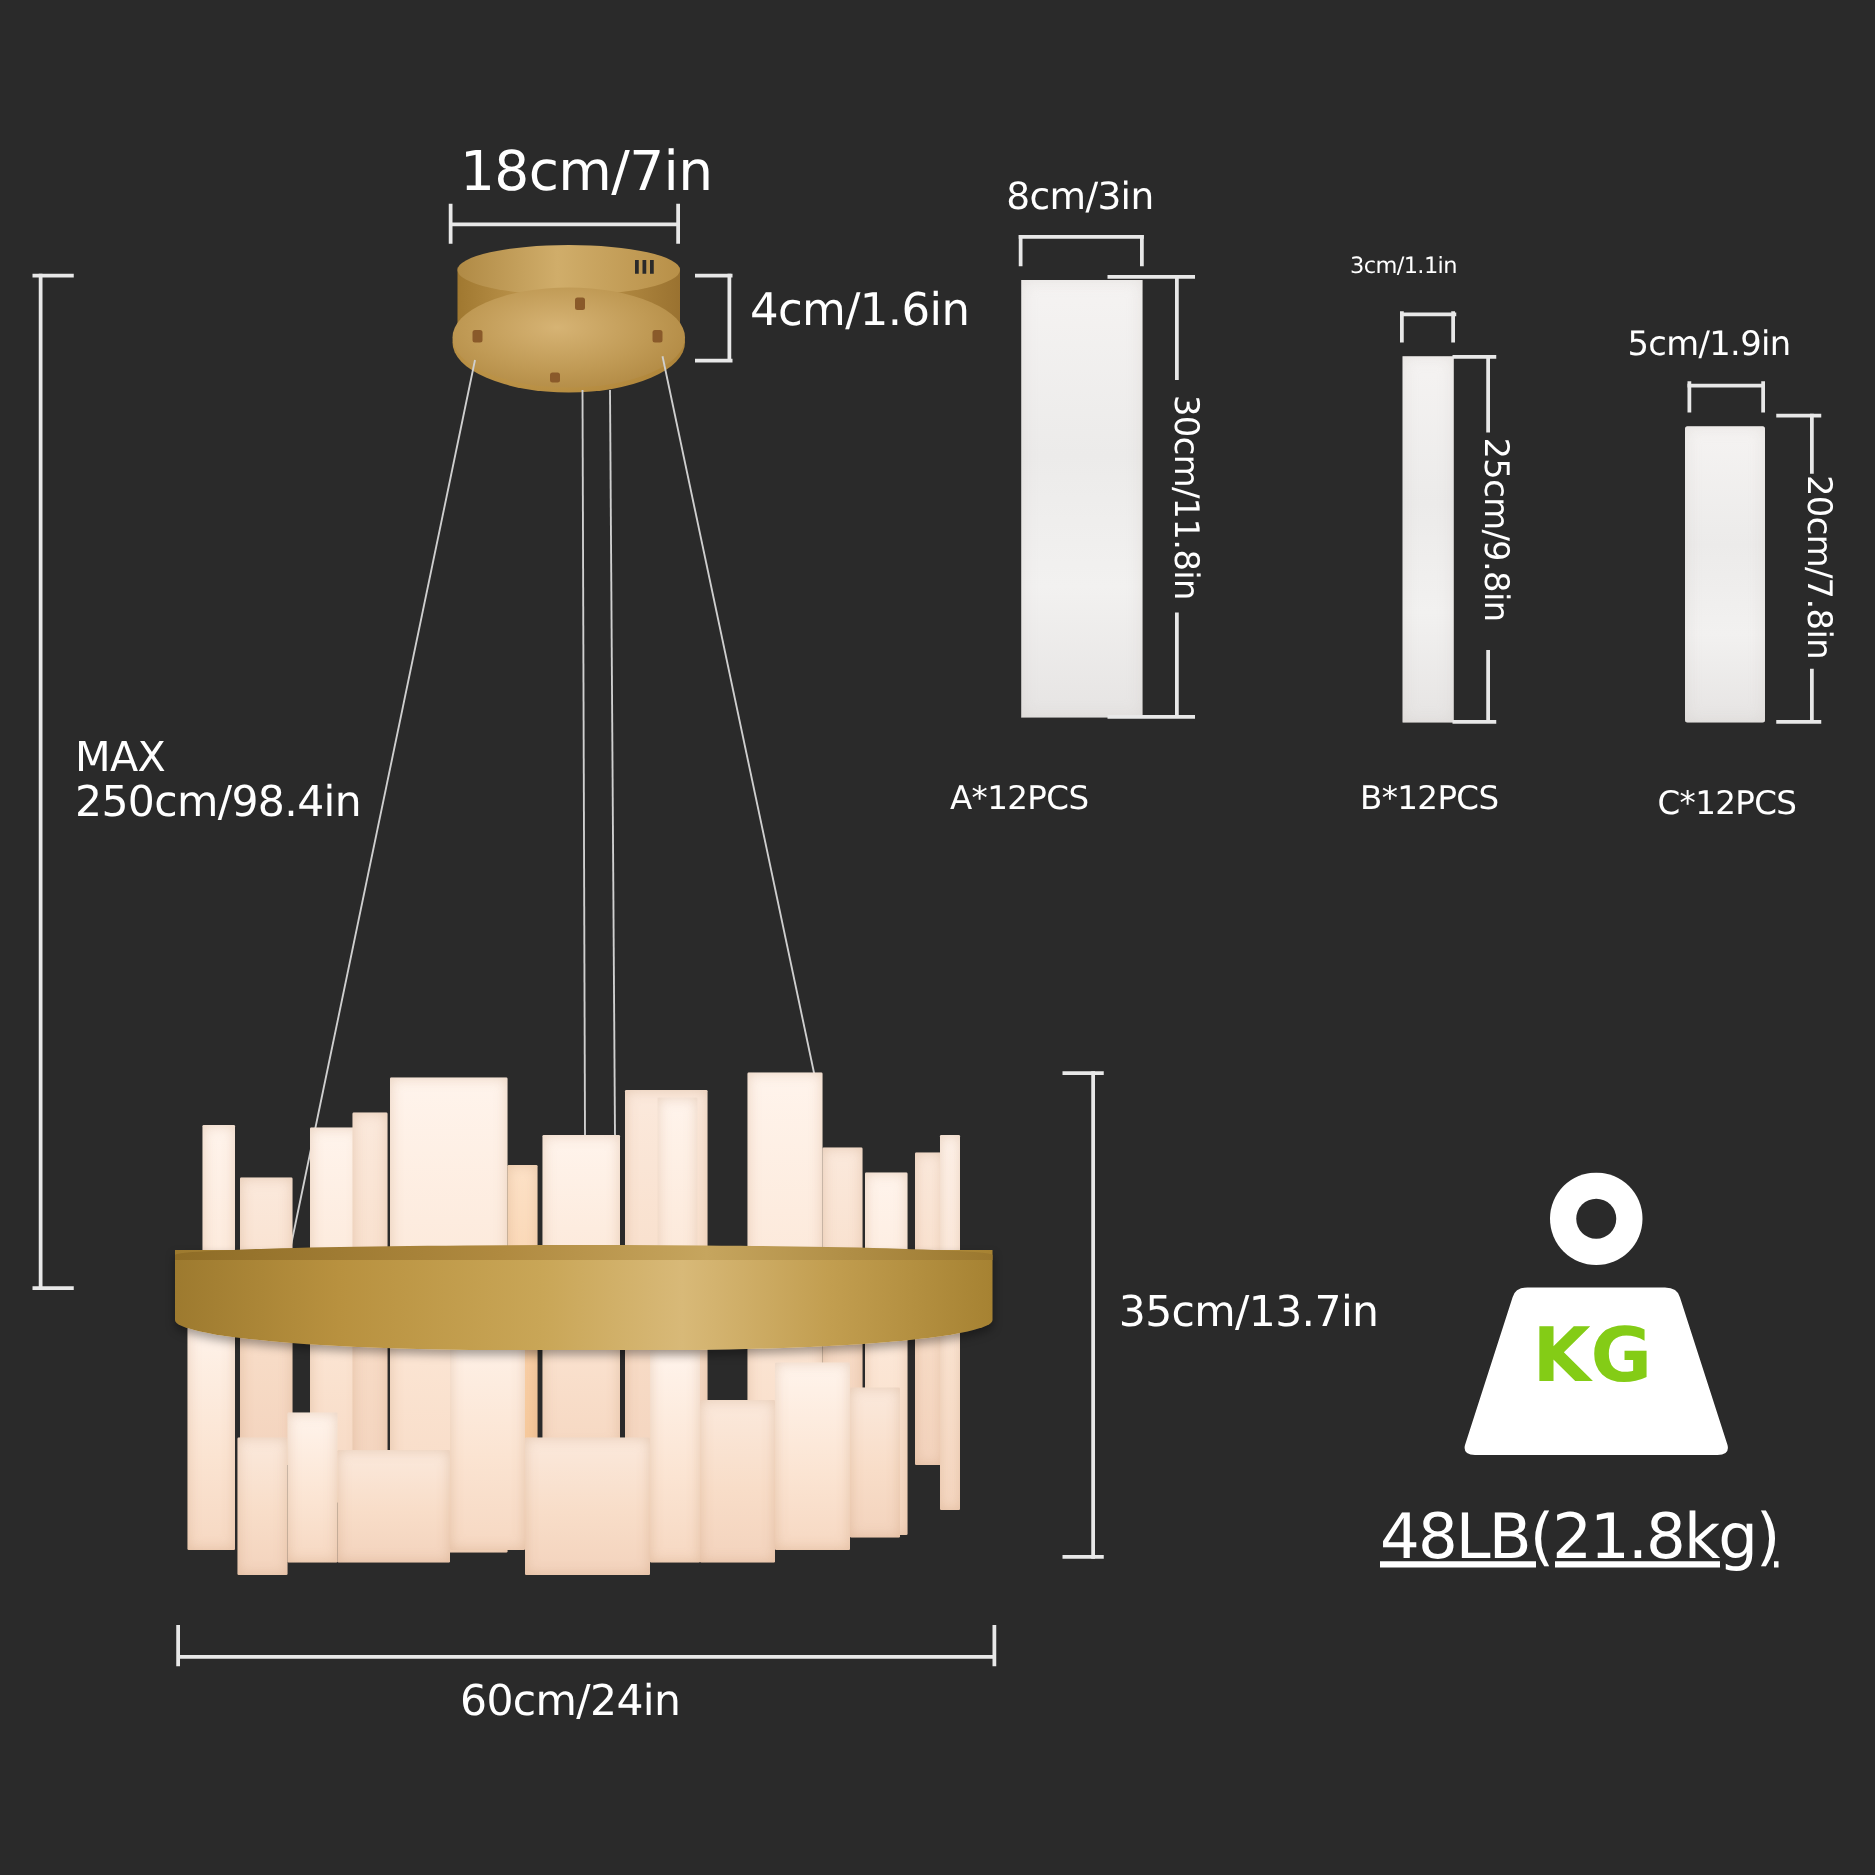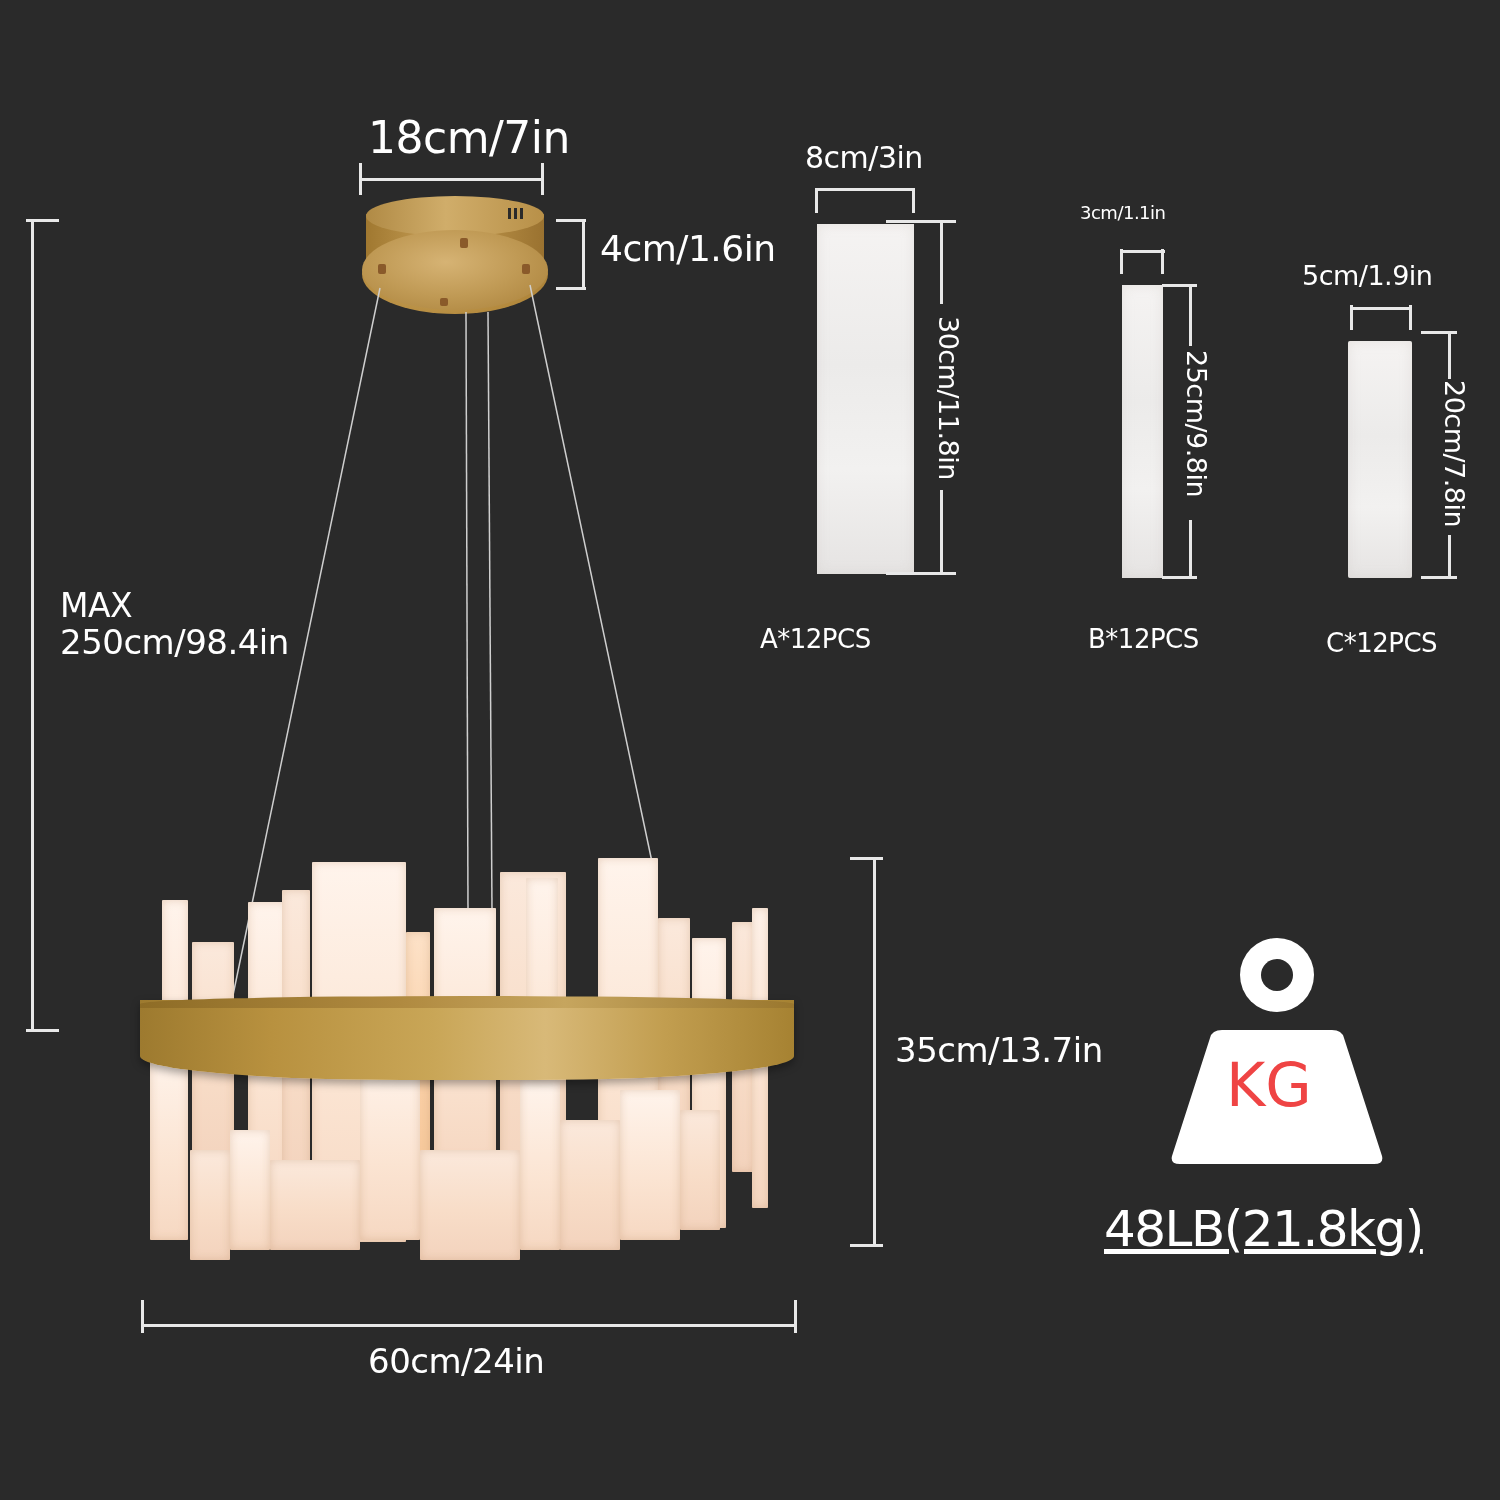--- a/index.html
+++ b/index.html
@@ -166,16 +166,16 @@
   <div class="label" style="left:1326px; top:628px; font-size:26px;">C*12PCS</div>
 </div>
 
 <div>
   <div class="abs" style="left:1168px; top:938px; width:218px; height:228px;">
     <svg width="218" height="228" viewBox="0 0 218 228">
       <circle cx="109" cy="37" r="37" fill="#ffffff"></circle>
       <circle cx="109" cy="37" r="16" fill="#2a2a2a"></circle>
       <path d="M 42 100 Q 44 92 54 92 L 164 92 Q 174 92 176 100 L 214 218 Q 216 226 206 226 L 12 226 Q 2 226 4 218 Z" fill="#ffffff"></path>
     </svg>
-    <div class="label" style="left:58px; top:112px; font-size:60px; font-weight:normal; color:#ef4444; letter-spacing:0;">KG</div>
+    <div class="label" style="left:58px; top:112px; font-size:60px; font-weight:bold; color:#84cc16; letter-spacing:0;">KG</div>
   </div>
   <div class="label" style="left:1104px; top:1200px; font-size:50px; letter-spacing:-1.5px;text-decoration:underline;">48LB(21.8kg)</div>
 </div>
 
 </body></html>

